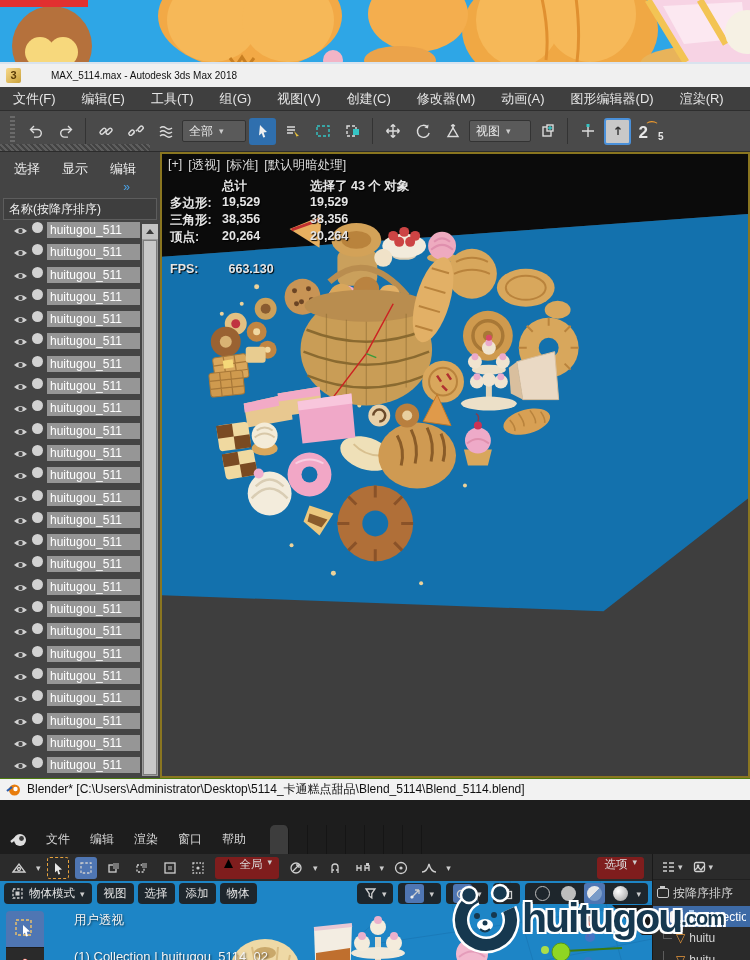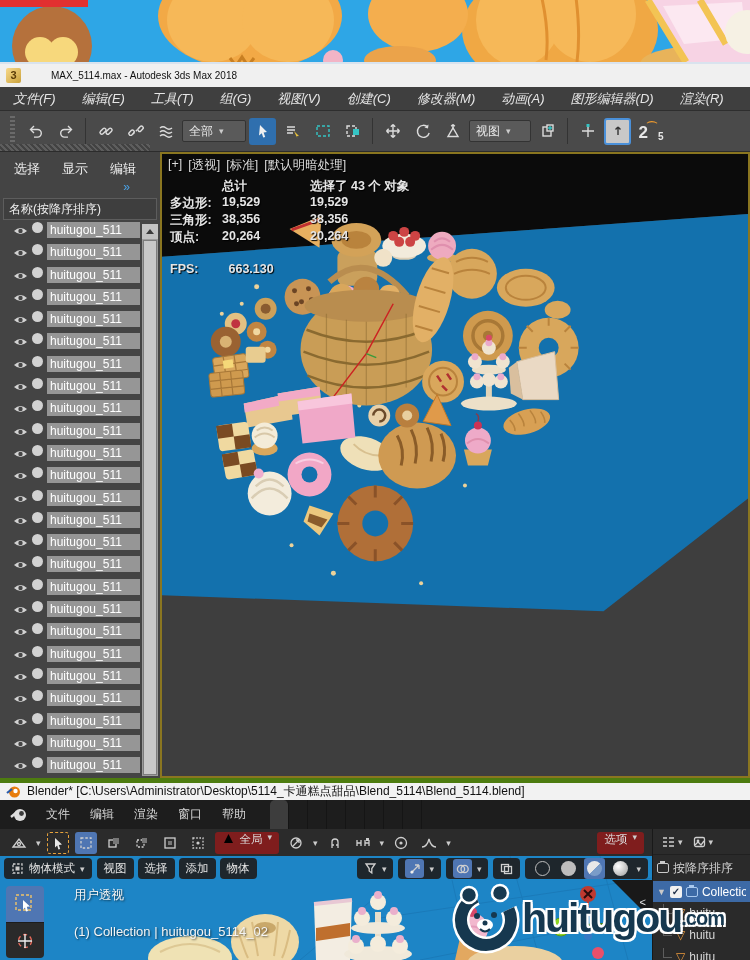--- a/index.html
+++ b/index.html
@@ -12,21 +12,21 @@
   .banner svg { display:block; }
 
   
   .max-window { position:absolute; left:0; top:62px; width:750px; height:716px; background:#444; }
   .max-titlebar { height:25px; background:#f0f0f0; border-top:2px solid #d9e3ee;
                   display:flex; align-items:center; gap:6px; padding:0 6px; }
   .max-appicon { width:15px; height:15px; background:linear-gradient(135deg,#f8d98a,#caa23c);
                  color:#5a3c08; font-size:11px; font-weight:bold; text-align:center; line-height:15px; border-radius:2px; }
   .max-title { font-size:10px; color:#111; white-space:nowrap;margin-left:24px; }
   .max-menubar { height:24px; background:#3f3f3f; display:flex; align-items:center;
-                 white-space:nowrap; overflow:hidden; border-bottom:1px solid #2e2e2e;font-style:italic; }
+                 white-space:nowrap; overflow:hidden; border-bottom:1px solid #2e2e2e; }
   .max-menu-item { color:#e6e6e6; font-size:13px; padding:0 13px; cursor:default; }
   .max-toolbar { position:relative; height:41px; background:#4a4a4a; display:flex; align-items:center;
                  gap:3px; padding:0 4px 0 10px; border-bottom:1px solid #2c2c2c; overflow:hidden; }
   .grip { width:5px; height:30px; background:repeating-linear-gradient(0deg,#6a6a6a 0 2px,#4a4a4a 2px 4px); margin-right:4px; }
   .tbtn { width:27px; height:27px; display:flex; align-items:center; justify-content:center;
           border-radius:3px; flex:0 0 auto; }
   .tbtn svg { stroke:#dcdcdc; fill:none; stroke-width:1.4; }
   .tbtn.active { background:#2f6fae; }
   .tbtn.pressed { background:#c8c8c8; border:2px solid #4a90d9; }
   .tbtn.pressed svg { stroke:#333; }
@@ -68,23 +68,23 @@
   .vp-label { position:absolute; left:6px; top:3px; display:flex; gap:6px; }
   .vp-label-part { color:#dcdcdc; font-size:12.5px; text-shadow:1px 1px 1px #000; white-space:nowrap; }
   .vp-stats { position:absolute; left:8px; top:24px; font-size:12.5px; font-weight:bold; color:#e5e5e5;
               text-shadow:1px 1px 1px #000; }
   .stats-grid { display:grid; grid-template-columns:52px 88px auto; row-gap:5px; }
   .stats-head { grid-column:2; } .stats-head2 { grid-column:3; white-space:nowrap; }
   .fps-row { margin-top:16px; display:flex; gap:30px; }
 
   
   .blender-window { position:absolute; left:0; top:778px; width:750px; height:182px; background:#1d1d1d; }
-  .bl-titlebar { height:22px; background:#f2f2f2; border-top:5px solid #4d7c0f; display:flex; align-items:center; gap:6px; padding:0 6px; }
+  .bl-titlebar { height:22px; background:#f2f2f2; border-top:1px solid #4d7c0f; display:flex; align-items:center; gap:6px; padding:0 6px; }
   .bl-title { font-size:12px; color:#111; white-space:nowrap; overflow:hidden; }
-  .bl-topbar { height:29px; background:#1d1d1d; display:flex; align-items:center; overflow:hidden; }
+  .bl-topbar { height:29px; background:#1d1d1d; display:flex; align-items:center; overflow:hidden;margin-top:25px; }
   .bl-logo { margin:0 8px 0 10px; flex:0 0 auto; }
   .bl-menu-item { color:#d5d5d5; font-size:12px; padding:0 10px; white-space:nowrap; }
   .bl-tabs { display:flex; height:29px; align-items:stretch; margin-left:14px; }
   .bl-tab { color:#8f8f8f; font-size:11.5px; padding:0 9px; display:flex; align-items:center;
             border-right:1px solid #151515; white-space:nowrap; }
   .bl-tab.active { background:#3d3d3d; color:#efefef; border-radius:5px 5px 0 0; }
 
   .bl-body { display:flex; height:131px; }
   .bl-left { width:652px; display:flex; flex-direction:column; flex:0 0 auto; }
   .bl-toolsettings { height:27px; background:#2b2b2b; display:flex; align-items:center; gap:6px; padding:0 8px; }

